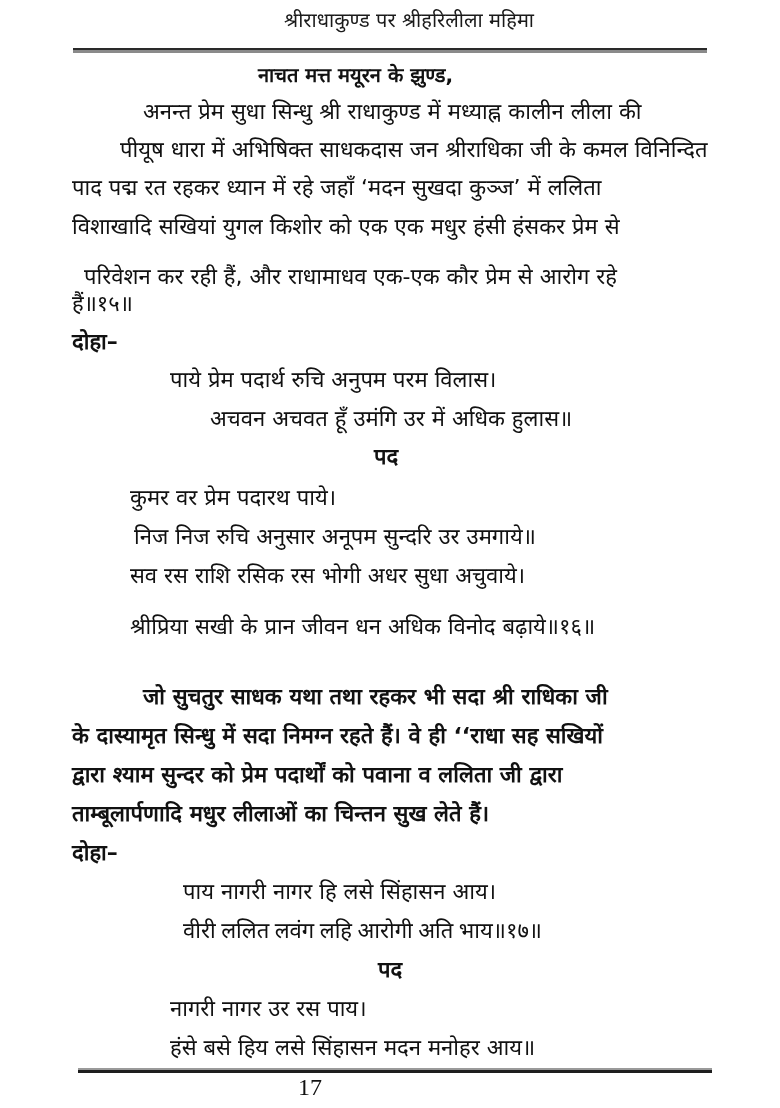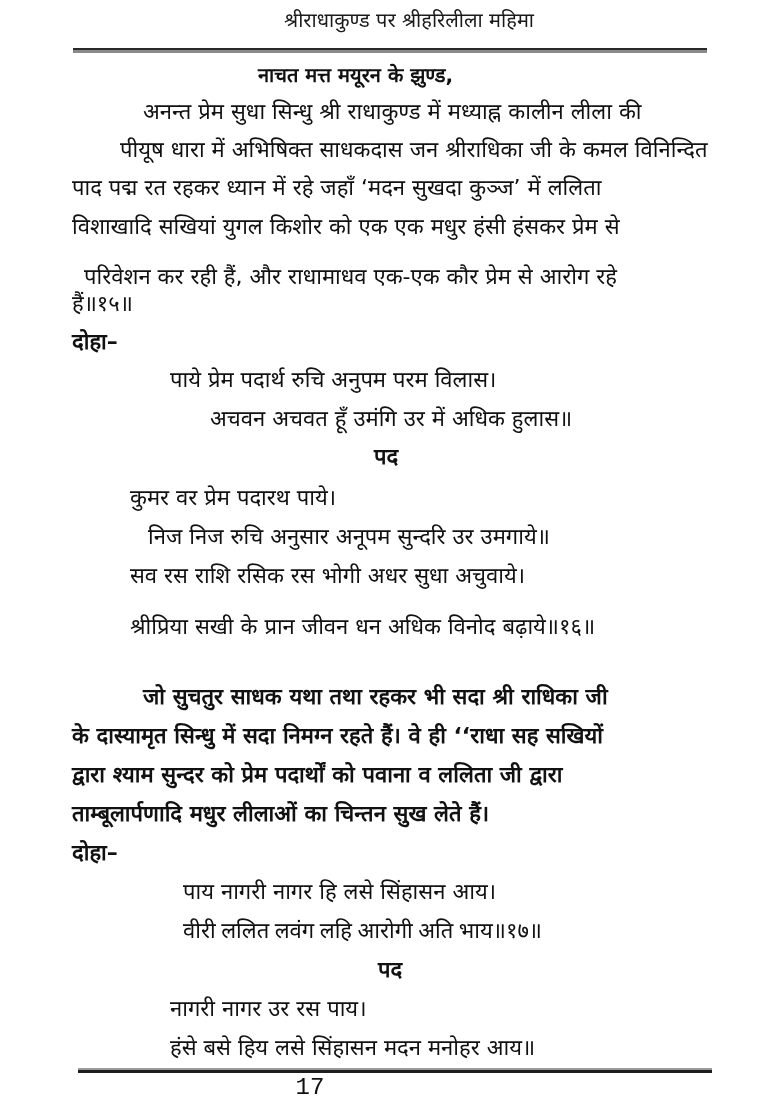--- a/index.html
+++ b/index.html
@@ -6,21 +6,21 @@
   body {
     width:780px; height:1108px; background:#ffffff; position:relative; overflow:hidden;
     font-family: "DejaVu Sans", "Liberation Sans", sans-serif; color:#111;
   }
   .abs { position:absolute; white-space:nowrap; }
   .running-head { top:6px; left:0; width:780px; text-align:center; font-size:20px; font-weight:normal; color:#1a1a1a;padding-left:19px; }
   .rule { position:absolute; height:5px; background:linear-gradient(#2a2a2a 0 45%, #8a8a8a 45% 100%); }
   .rule.bottom { background:linear-gradient(#9a9a9a 0 40%, #1e1e1e 40% 100%); }
   .line { position:absolute; white-space:nowrap; font-size:22px; line-height:30px; }
   .bold { font-weight:bold; }
-  .page-number { top:1074px; left:0; width:620px; text-align:center; font-family:Liberation Mono, monospace; font-size:24px; }
+  .page-number { top:1074px; left:0; width:620px; text-align:center; font-family:Liberation Serif, serif; font-size:24px; }
 </style>
 </head>
 <body>
 
 <div class="abs running-head">श्रीराधाकुण्ड पर श्रीहरिलीला महिमा</div>
 <div class="rule" style="top:48px; left:73px; width:634px;"></div>
 
 <div class="line bold" style="top:60px; left:258px; font-size:20px;">नाचत मत्त मयूरन के झुण्ड,</div>
 
 <div class="line" style="top:97px; left:143px;">अनन्त प्रेम सुधा सिन्धु श्री राधाकुण्ड में मध्याह्न कालीन लीला की</div>
@@ -29,21 +29,21 @@
 <div class="line" style="top:212px; left:72px;">विशाखादि सखियां युगल किशोर को एक एक मधुर हंसी हंसकर प्रेम से</div>
 <div class="line" style="top:262px; left:72px;margin-left:12px;">परिवेशन कर रही हैं, और राधामाधव एक-एक कौर प्रेम से आरोग रहे</div>
 <div class="line" style="top:289px; left:72px;">हैं॥१५॥</div>
 
 <div class="line bold" style="top:327px; left:72px;">दोहा–</div>
 <div class="line" style="top:365px; left:170px;">पाये प्रेम पदार्थ रुचि अनुपम परम विलास।</div>
 <div class="line" style="top:404px; left:170px;margin-left:40px;">अचवन अचवत हूँ उमंगि उर में अधिक हुलास॥</div>
 <div class="line bold" style="top:442px; left:374px;">पद</div>
 
 <div class="line" style="top:483px; left:130px;">कुमर वर प्रेम पदारथ पाये।</div>
-<div class="line" style="top:522px; left:148px;">निज निज रुचि अनुसार अनूपम सुन्दरि उर उमगाये॥</div>
+<div class="line" style="top:522px; left:134px;">निज निज रुचि अनुसार अनूपम सुन्दरि उर उमगाये॥</div>
 <div class="line" style="top:561px; left:130px;">सव रस राशि रसिक रस भोगी अधर सुधा अचुवाये।</div>
 <div class="line" style="top:600px; left:130px;margin-top:12px;">श्रीप्रिया सखी के प्रान जीवन धन अधिक विनोद बढ़ाये॥१६॥</div>
 
 <div class="line bold" style="top:682px; left:143px;">जो सुचतुर साधक यथा तथा रहकर भी सदा श्री राधिका जी</div>
 <div class="line bold" style="top:721px; left:72px;">के दास्यामृत सिन्धु में सदा निमग्न रहते हैं। वे ही ‘‘राधा सह सखियों</div>
 <div class="line bold" style="top:760px; left:72px;">द्वारा श्याम सुन्दर को प्रेम पदार्थों को पवाना व ललिता जी द्वारा</div>
 <div class="line bold" style="top:799px; left:72px;">ताम्बूलार्पणादि मधुर लीलाओं का चिन्तन सुख लेते हैं।</div>
 
 <div class="line bold" style="top:838px; left:72px;">दोहा–</div>
 <div class="line" style="top:877px; left:183px;">पाय नागरी नागर हि लसे सिंहासन आय।</div>

